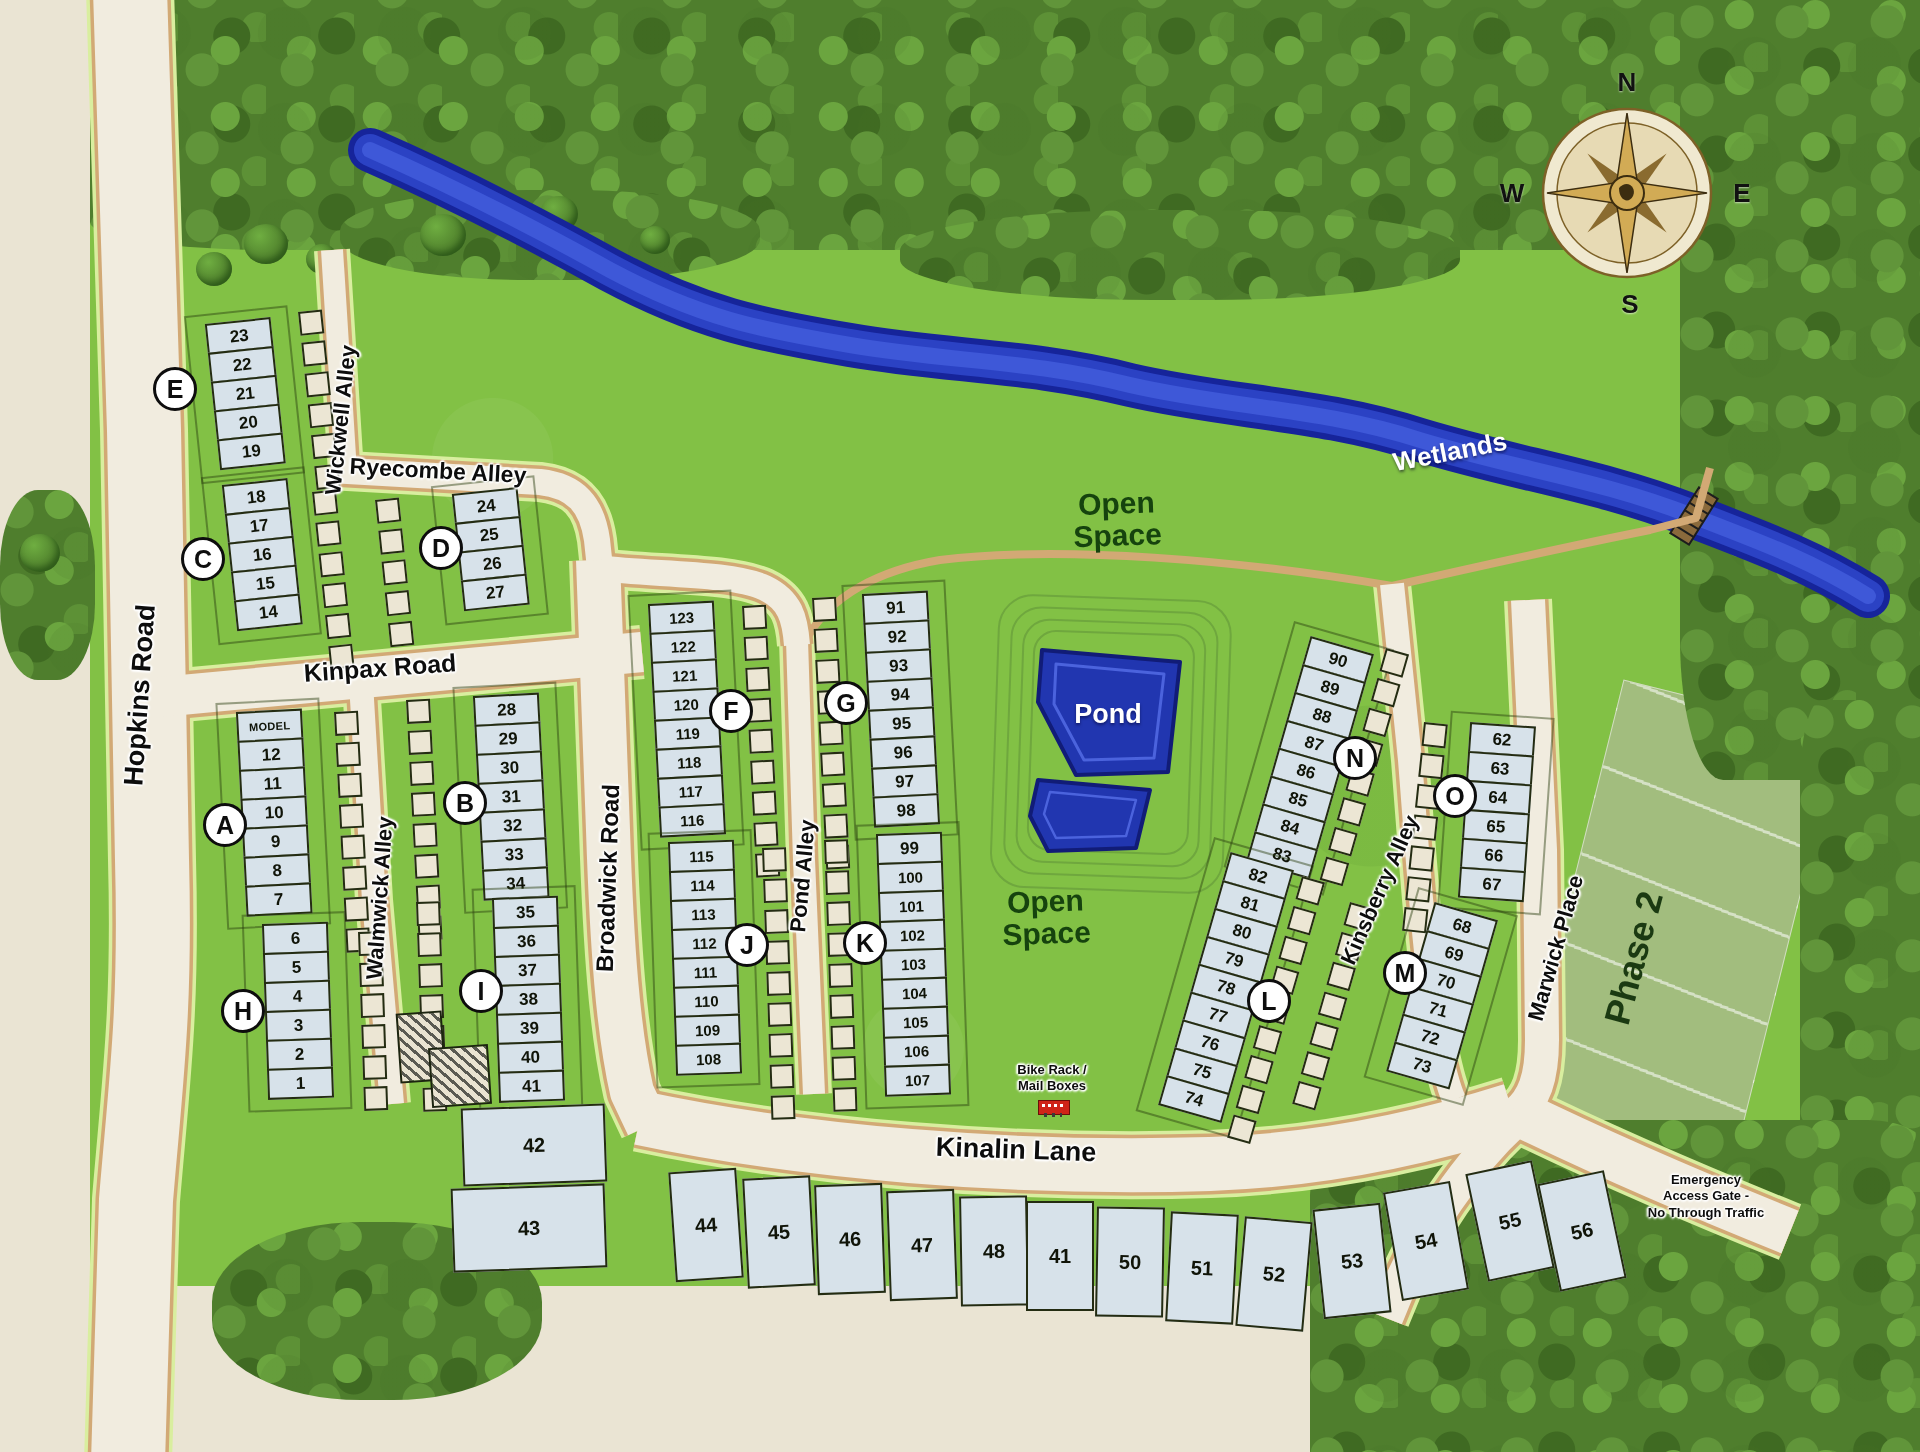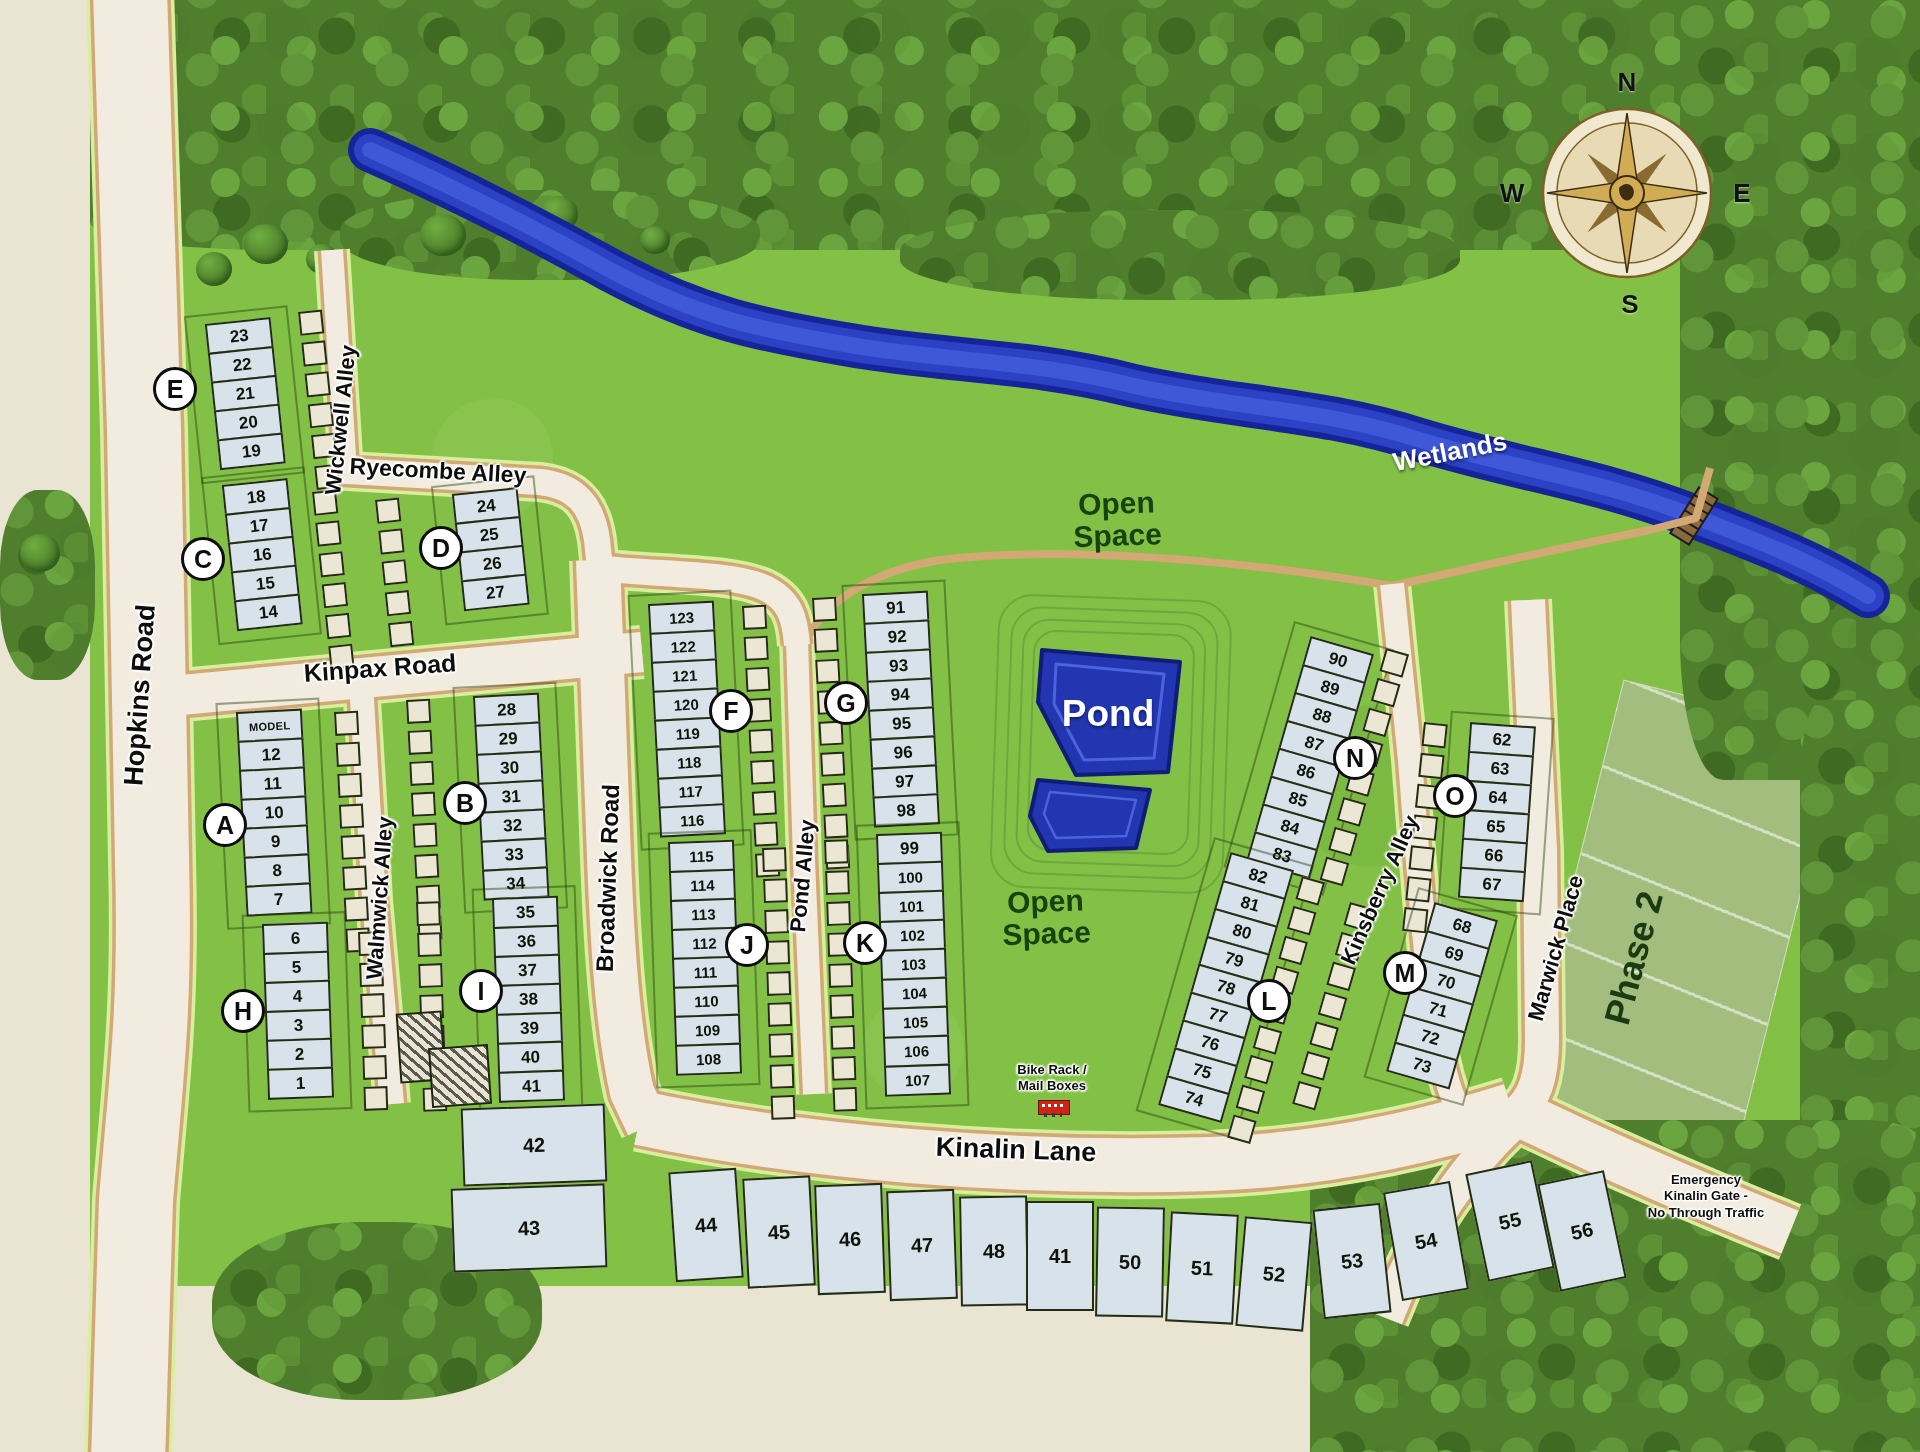--- a/index.html
+++ b/index.html
@@ -63,21 +63,21 @@
   #lbl-ryecombe{left:438px;top:471px;font-size:23px;transform:translate(-50%,-50%) rotate(3deg);}
   #lbl-kinpax{left:380px;top:668px;font-size:25px;transform:translate(-50%,-50%) rotate(-4deg);}
   #lbl-walmwick{left:380px;top:898px;font-size:22px;transform:translate(-50%,-50%) rotate(-86deg);}
   #lbl-broadwick{left:608px;top:878px;font-size:24px;transform:translate(-50%,-50%) rotate(-88deg);}
   #lbl-pondalley{left:803px;top:876px;font-size:22px;transform:translate(-50%,-50%) rotate(-85deg);}
   #lbl-kinsberry{left:1380px;top:890px;font-size:22px;transform:translate(-50%,-50%) rotate(-66deg);}
   #lbl-marwick{left:1556px;top:948px;font-size:22px;transform:translate(-50%,-50%) rotate(-74deg);}
   #lbl-kinalin{left:1016px;top:1150px;font-size:27px;transform:translate(-50%,-50%) rotate(2deg);}
   #lbl-wetlands{left:1450px;top:452px;font-size:26px;color:#fff;font-weight:700;
     transform:translate(-50%,-50%) rotate(-11deg);text-shadow:0 2px 3px rgba(0,0,30,.55);}
-  #lbl-pond{left:1108px;top:714px;font-size:37px;color:#fff;
+  #lbl-pond{left:1108px;top:714px;font-size:27px;color:#fff;
     transform:translate(-50%,-50%);text-shadow:0 2px 3px rgba(0,0,40,.5);}
   #lbl-openspace1{left:1117px;top:520px;font-size:30px;color:#16430e;text-shadow:none;
     white-space:pre-line;text-align:center;line-height:1.08;transform:translate(-50%,-50%) rotate(-2deg);}
   #lbl-openspace2{left:1046px;top:918px;font-size:30px;color:#16430e;text-shadow:none;
     white-space:pre-line;text-align:center;line-height:1.08;transform:translate(-50%,-50%) rotate(-2deg);}
   #lbl-phase2{left:1634px;top:958px;font-size:36px;color:#1b3a12;text-shadow:none;
     transform:translate(-50%,-50%) rotate(-75deg);}
   #lbl-bikerack{left:1052px;top:1078px;font-size:13px;white-space:pre-line;text-align:center;
     line-height:1.2;transform:translate(-50%,-50%);}
   #bike-icon{position:absolute;left:1038px;top:1100px;width:30px;height:13px;background:#cf2318;
@@ -564,16 +564,16 @@
   <div class="lbl" id="lbl-pond">Pond</div>
   <div class="lbl" id="lbl-openspace1">Open
 Space</div>
   <div class="lbl" id="lbl-openspace2">Open
 Space</div>
   <div class="lbl" id="lbl-phase2">Phase 2</div>
   <div class="lbl" id="lbl-bikerack">Bike Rack /
 Mail Boxes</div>
   <div id="bike-icon"></div>
   <div class="lbl" id="lbl-emergency">Emergency
-Kinalin Gate -
+Access Gate -
 No Through Traffic</div>
 
 </div>
 
 </body></html>

